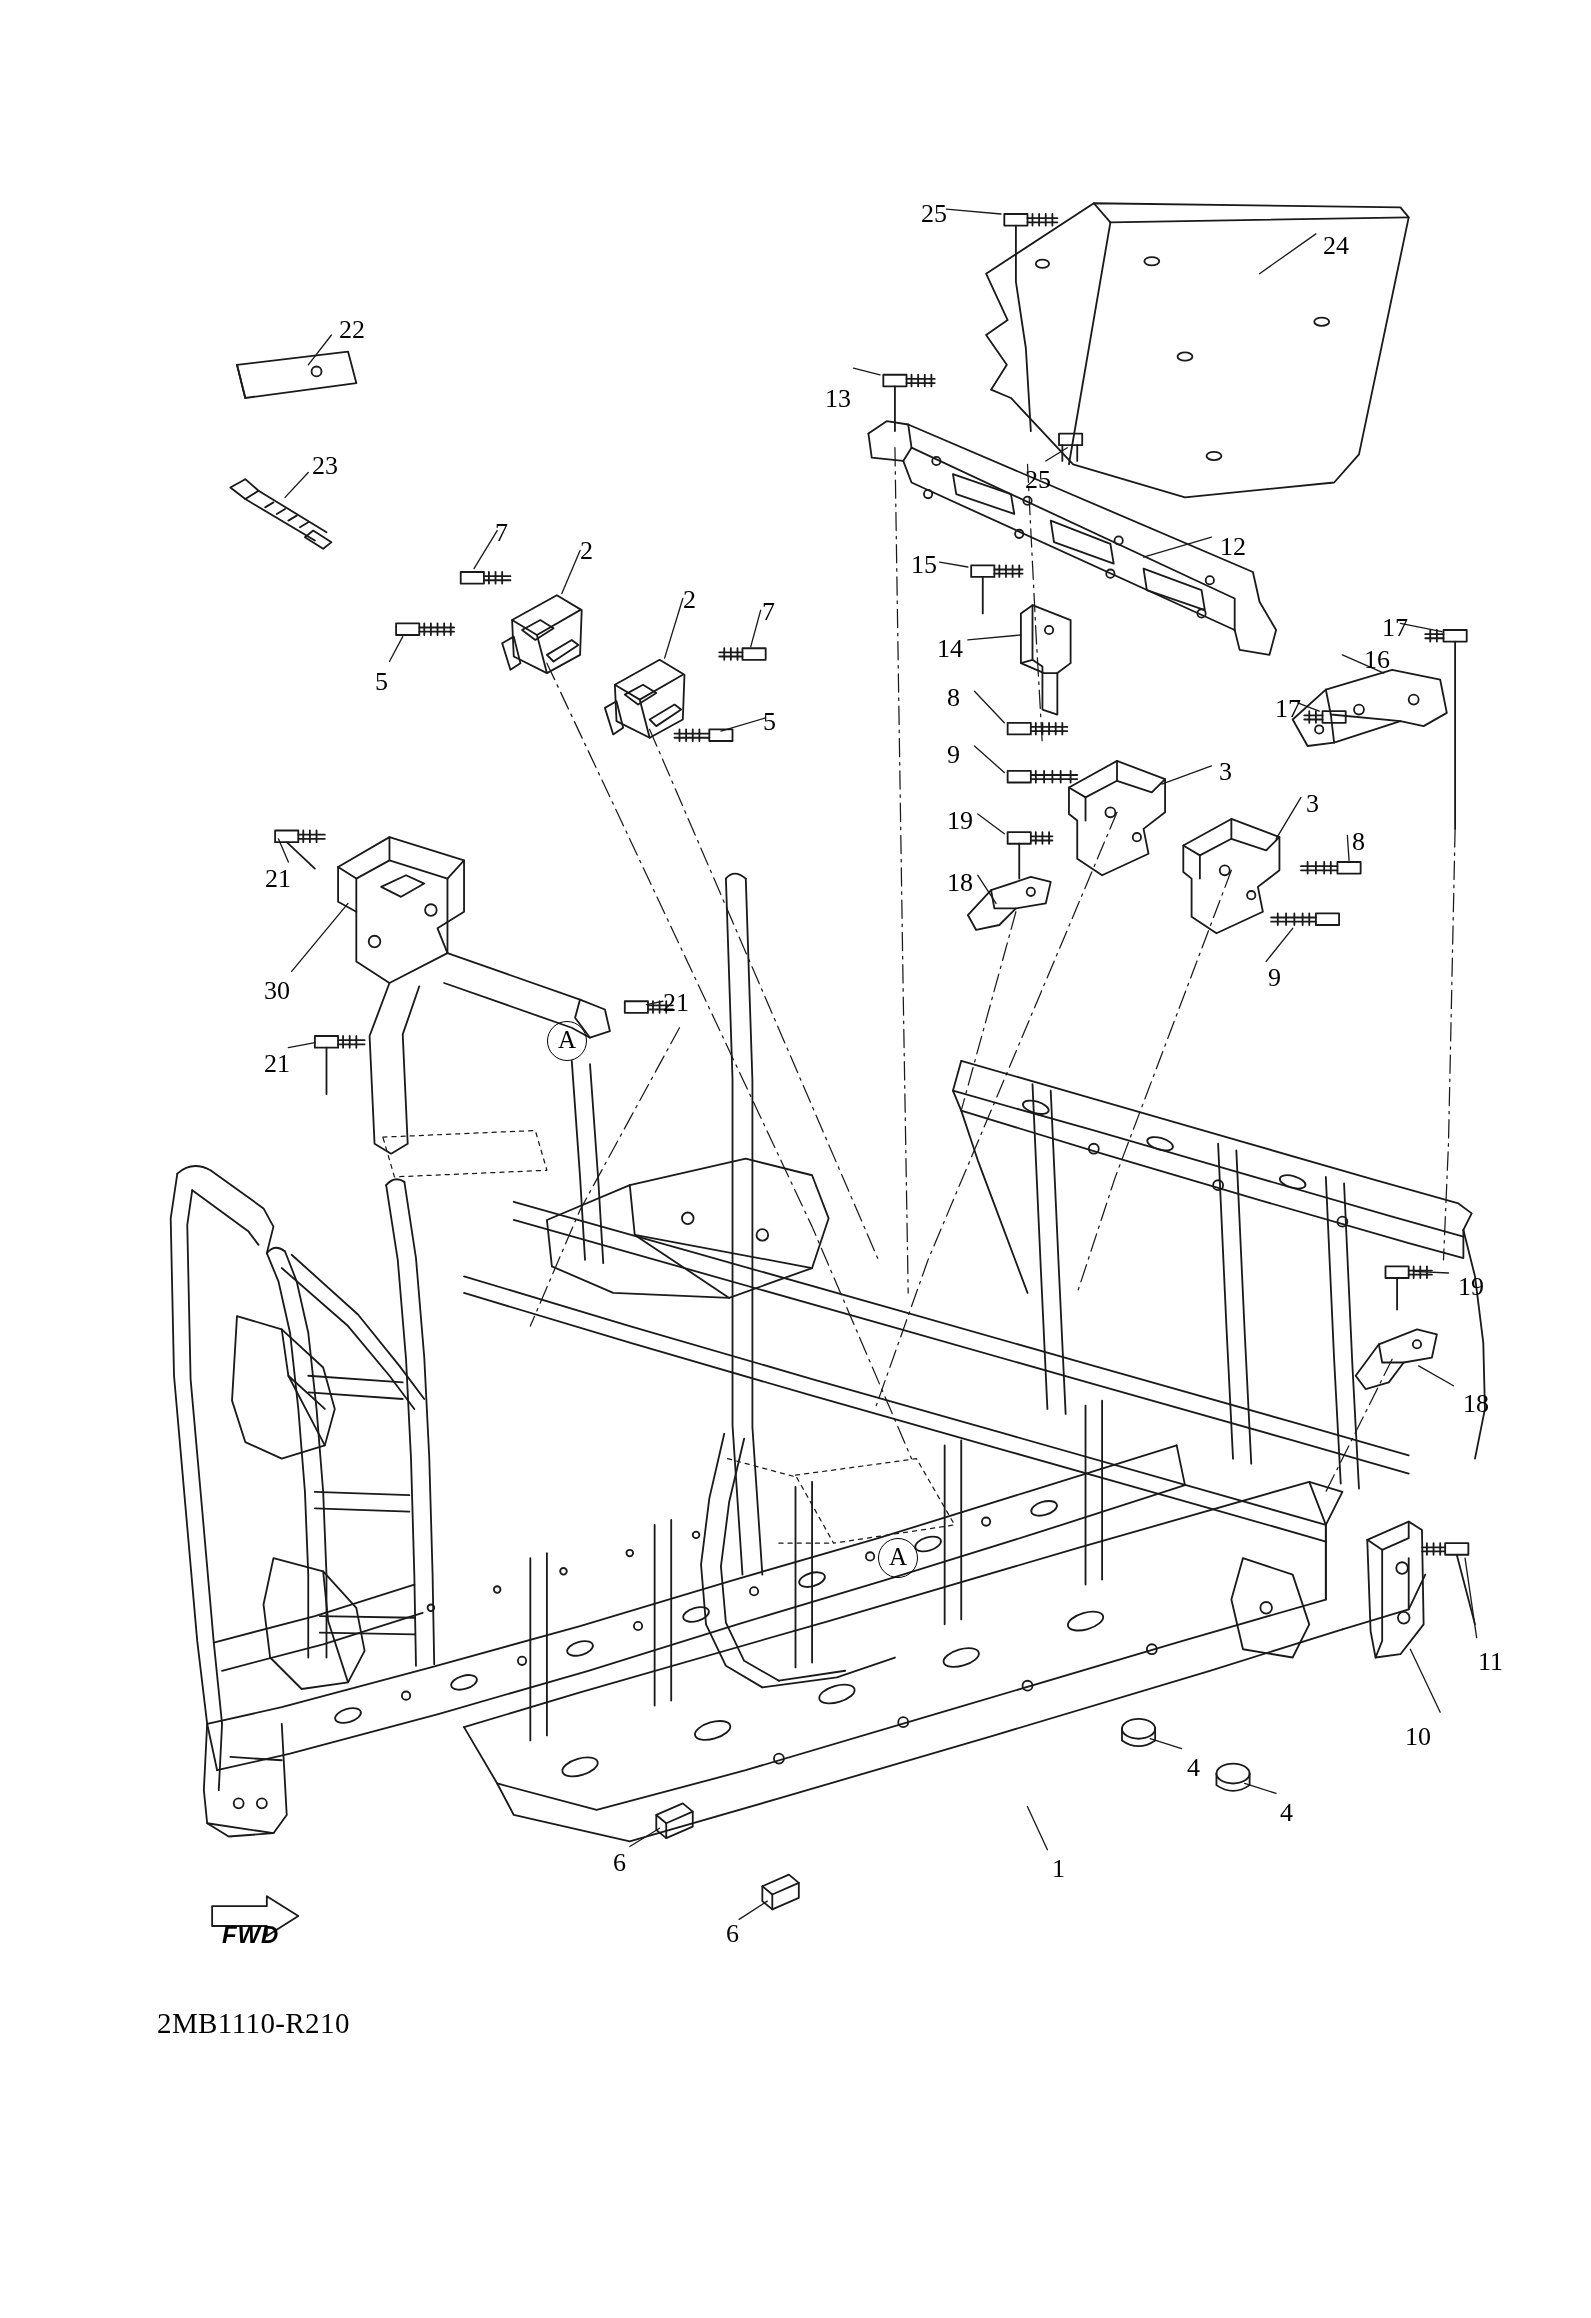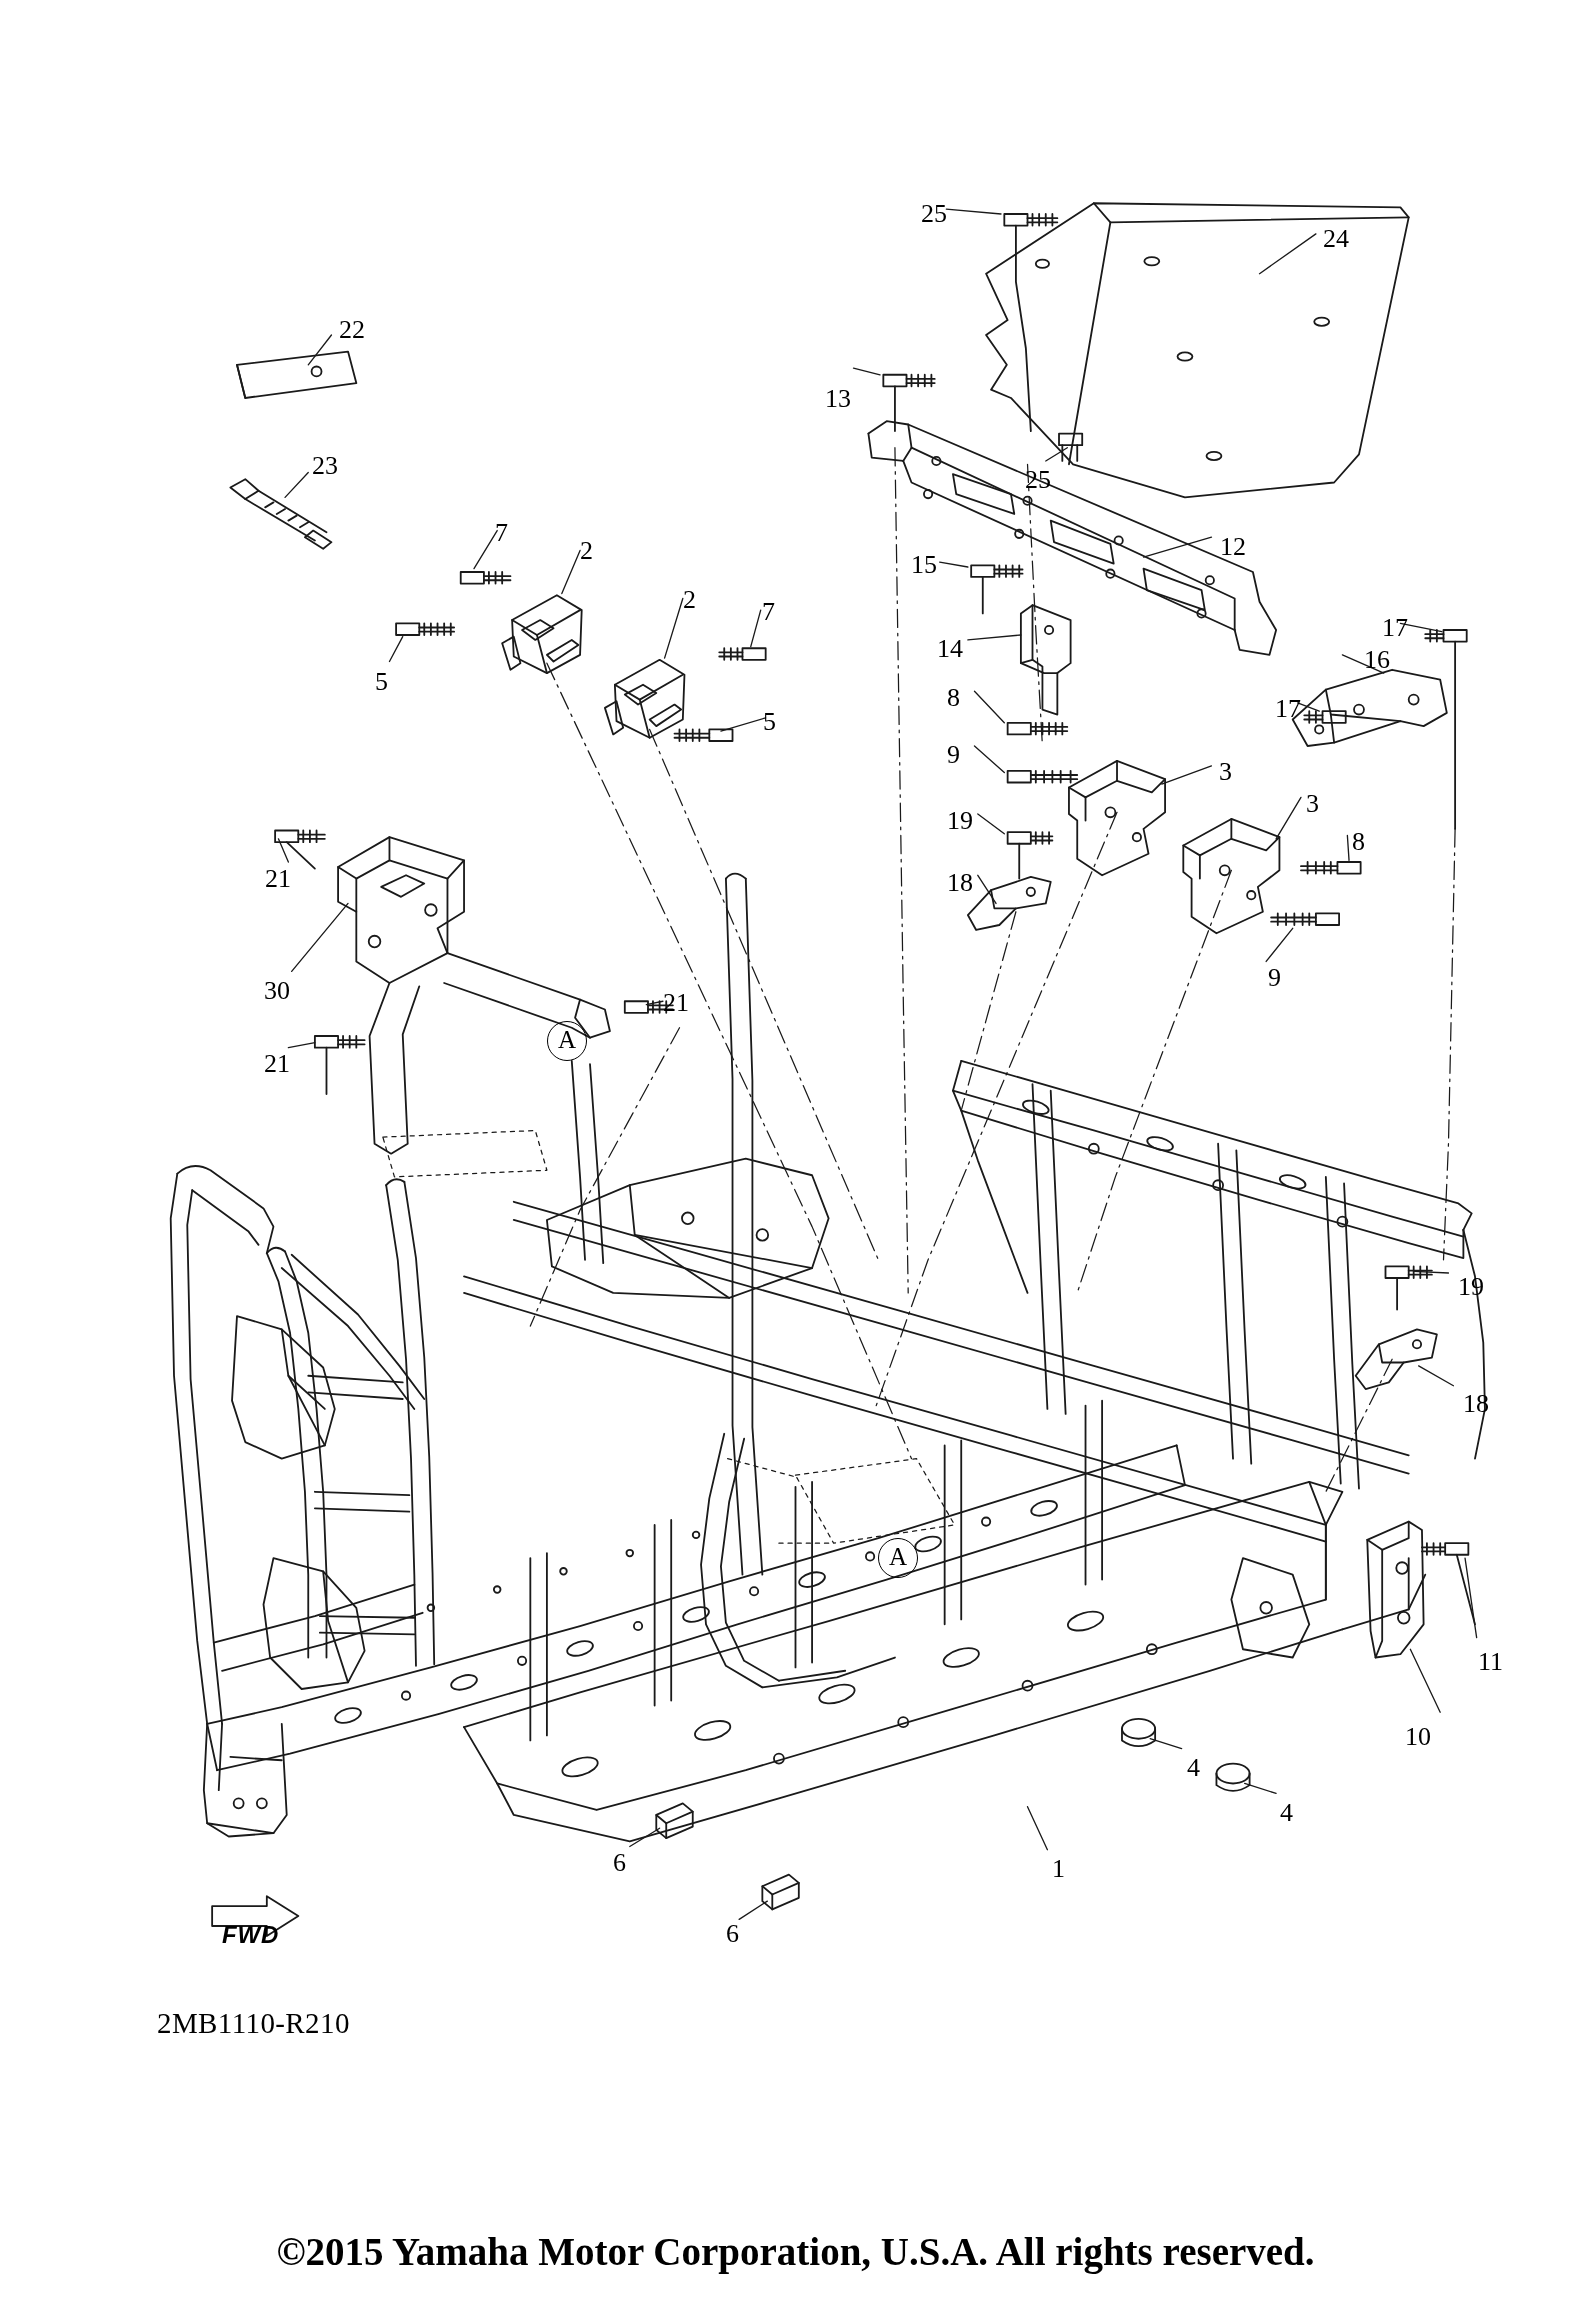--- a/index.html
+++ b/index.html
@@ -581,21 +581,21 @@
       </g>
 
       <g fill="none" stroke="#1a1a1a" stroke-width="2.2">
         <path d="M256 2300 L322 2300 L322 2288 L360 2312 L322 2336 L322 2324 L256 2324 Z"></path>
       </g>
 
     </g>
   </svg>
 
   <div class="callout" style="left:921px; top:201px;">25</div>
-  <div class="callout" style="left:1323px; top:226px;text-align:center;">24</div>
+  <div class="callout" style="left:1323px; top:233px;text-align:center;">24</div>
   <div class="callout" style="left:339px; top:317px;">22</div>
   <div class="callout" style="left:825px; top:360px;margin-top:26px;">13</div>
   <div class="callout" style="left:1025px; top:467px;">25</div>
   <div class="callout" style="left:312px; top:453px;">23</div>
   <div class="callout" style="left:1220px; top:534px;">12</div>
   <div class="callout" style="left:495px; top:520px;">7</div>
   <div class="callout" style="left:580px; top:538px;">2</div>
   <div class="callout" style="left:911px; top:552px;">15</div>
   <div class="callout" style="left:683px; top:587px;">2</div>
   <div class="callout" style="left:762px; top:599px;">7</div>
@@ -627,16 +627,15 @@
   <div class="callout" style="left:613px; top:1850px;">6</div>
   <div class="callout" style="left:726px; top:1921px;">6</div>
 
   <div class="circle-ref" style="left:547px; top:1021px;">A</div>
   <div class="circle-ref" style="left:878px; top:1538px;">A</div>
 
   <div class="fwd-label">FWD</div>
 
   <div class="diagram-code">2MB1110-R210</div>
 
-  <div class="copyright">©2015 Yamaha Motor Corporation, U.S.A. All rights reserved.</div>
 
 </div>
 
 
 </body></html>

